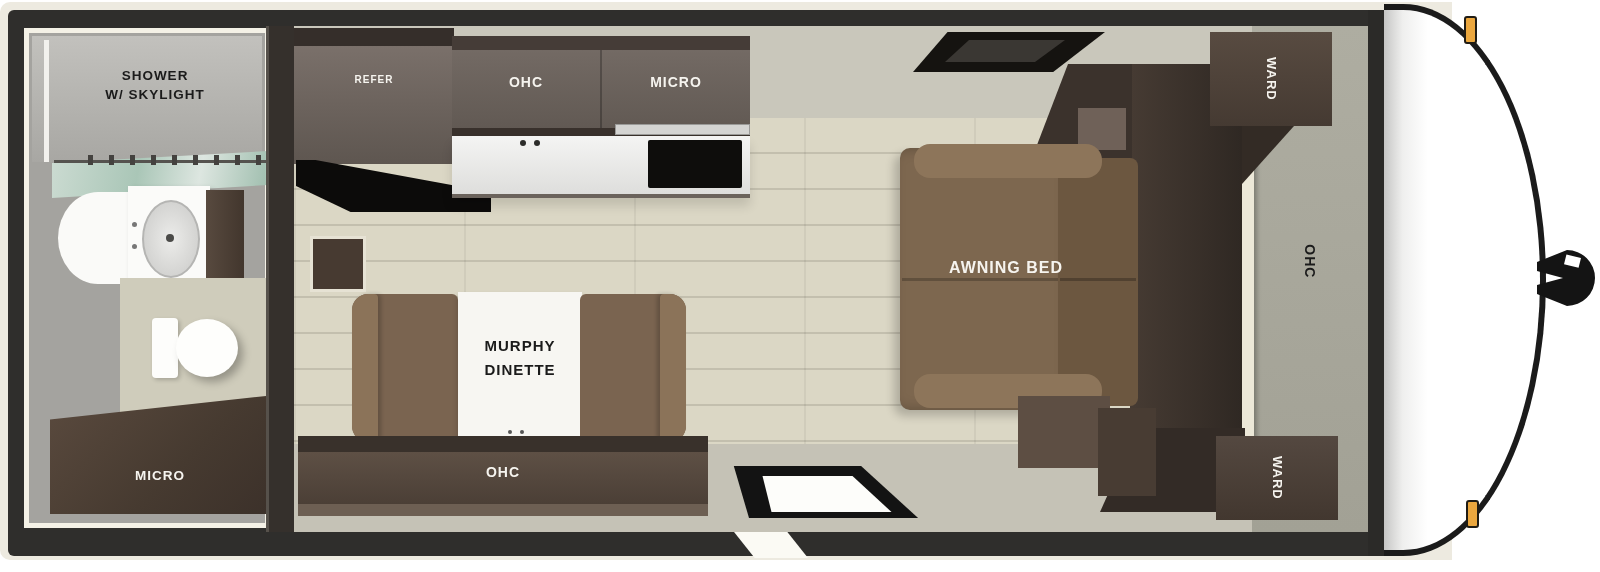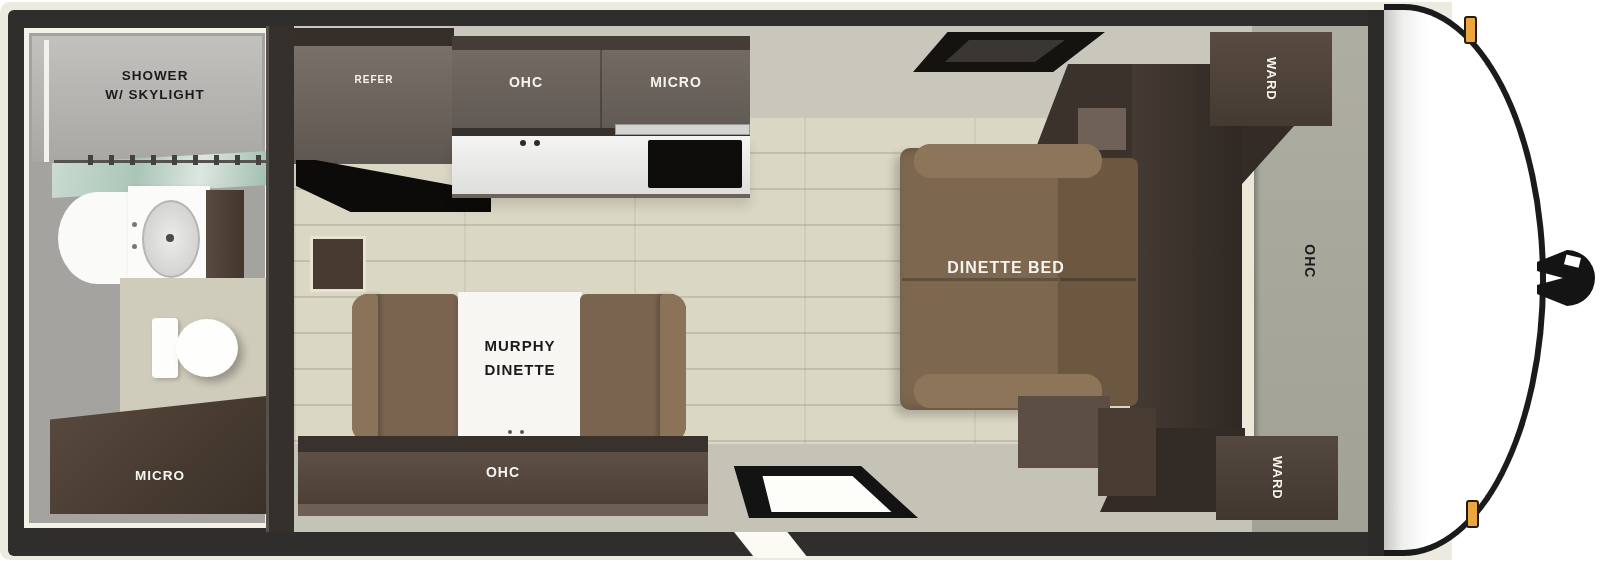--- a/index.html
+++ b/index.html
@@ -122,21 +122,21 @@
 
   <div class="abs" style="left:900px;top:148px;width:176px;height:262px;background:var(--c-sofa_brown,#7d674f);border-radius:10px;
               box-shadow:inset -8px 0 14px rgba(0,0,0,.25), -6px 6px 10px rgba(0,0,0,.2);"></div>
   <div class="abs" style="left:902px;top:278px;width:172px;height:3px;background:rgba(0,0,0,.22);"></div>
   <div class="abs" style="left:1058px;top:158px;width:80px;height:248px;background:#6c5740;border-radius:8px;"></div>
   <div class="abs" style="left:1060px;top:278px;width:76px;height:3px;background:rgba(0,0,0,.25);"></div>
   <div class="abs" style="left:914px;top:144px;width:188px;height:34px;background:#8d755a;border-radius:16px;"></div>
   <div class="abs" style="left:914px;top:374px;width:188px;height:34px;background:#8d755a;border-radius:16px;"></div>
   <div class="abs" style="left:1018px;top:396px;width:92px;height:72px;background:#5d4e43;"></div>
   <div class="abs" style="left:1098px;top:408px;width:58px;height:88px;background:#483c33;"></div>
-  <div class="abs lbl lbl-light" style="left:900px;top:258px;width:212px;font-size:16px;">DINETTE BED</div>
+  <div class="abs lbl lbl-light" style="left:900px;top:258px;width:212px;font-size:16px;">AWNING BED</div>
 
   <div class="abs flexc" style="left:1210px;top:32px;width:122px;height:94px;background:linear-gradient(180deg,#584b41,#453a32);">
     <span class="rot lbl lbl-light" style="font-size:13px;">WARD</span>
   </div>
   <div class="abs" style="left:1242px;top:126px;width:52px;height:58px;background:#332b25;
               clip-path:polygon(0 0,100% 0,0 100%);"></div>
   <div class="abs flexc" style="left:1216px;top:436px;width:122px;height:84px;background:linear-gradient(180deg,#544840,#42372f);">
     <span class="rot lbl lbl-light" style="font-size:13px;">WARD</span>
   </div>
 

